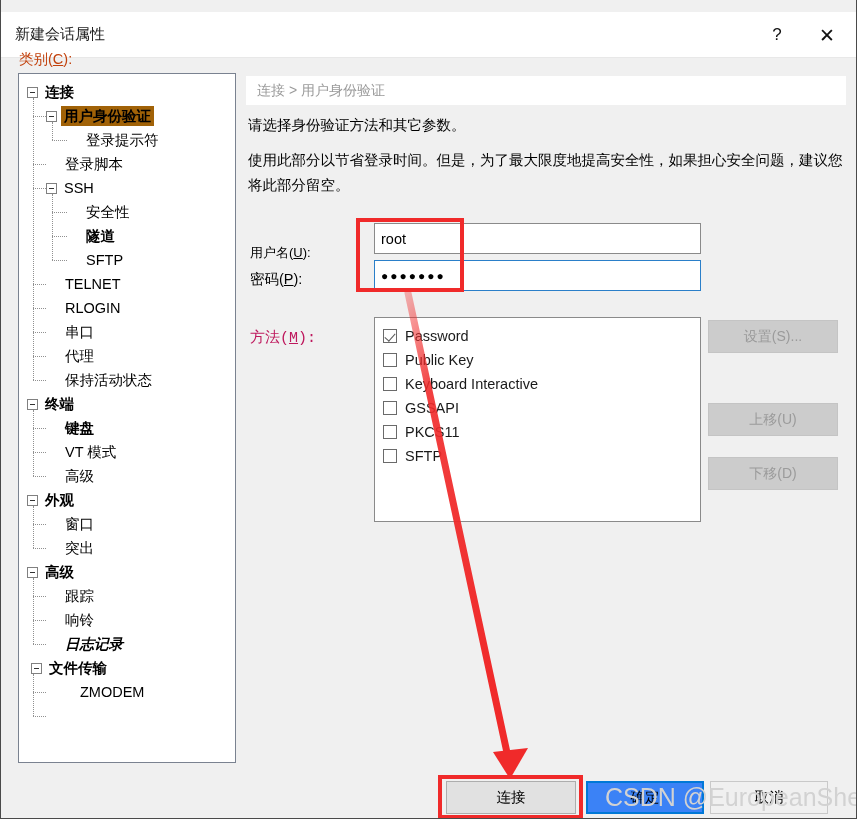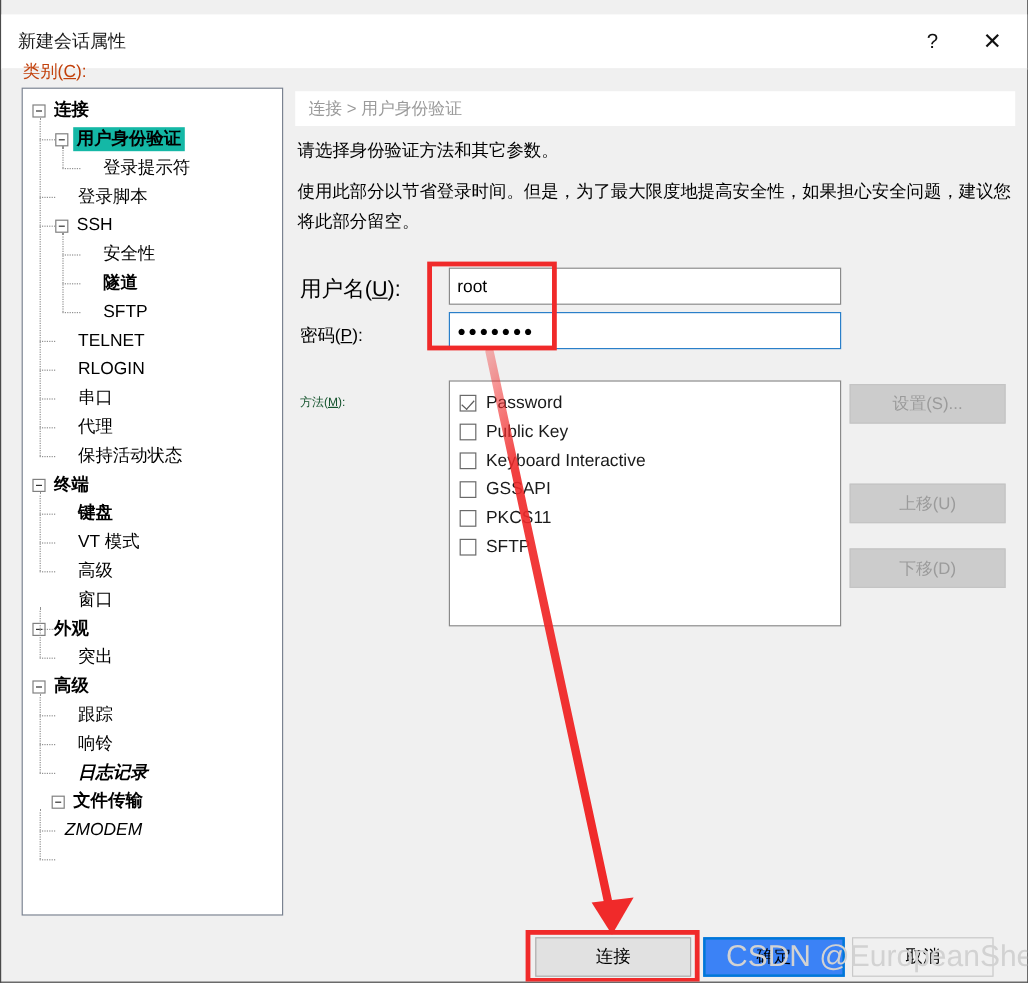--- a/index.html
+++ b/index.html
@@ -53,21 +53,21 @@
   }
   .tree-inner { position: relative; padding-top: 6px; }
   .tnode {
     position: relative;
     height: 24px;
     display: flex; align-items: center;
     font-size: 14.5px; color: #000;
     white-space: nowrap;
   }
   .tnode .lbl { padding: 0 3px; line-height: 20px; }
-  .tnode.sel .lbl { background: #14b8a6; }
+  .tnode.sel .lbl { background: #a16207; }
   .tnode.bold .lbl { font-weight: bold; }
   .exp {
     width: 11px; height: 11px;
     border: 1px solid #808080;
     background: #fff;
     position: relative;
     margin-right: 4px;
     flex: 0 0 auto;
   }
   .exp::before {
@@ -99,41 +99,41 @@
     font-size: 14.5px; color: #000;
   }
   .desc2 {
     position: absolute; left: 247px; top: 148px;
     width: 600px;
     font-size: 14.5px; color: #000; line-height: 25px;
   }
 
   
   .lbl-user {
-    position: absolute; left: 249px; top: 229px;
-    font-size: 18px; color: #000;
+    position: absolute; left: 249px; top: 244px;
+    font-size: 13px; color: #000;
   }
   .lbl-pass {
     position: absolute; left: 249px; top: 270px;
     font-size: 14.5px; color: #000;
   }
   .field {
     position: absolute;
     left: 373px; width: 327px; height: 31px;
     background: #fff;
     font-size: 14.5px; color: #000;
     padding-left: 6px;
     display: flex; align-items: center;
   }
   .field-user { top: 223px; border: 1px solid #8a8a8a; }
   .field-pass { top: 260px; border: 1px solid #2a7fc9; letter-spacing: 2px; font-size: 12px; }
 
   .lbl-method {
     position: absolute; left: 249px; top: 328px;
-    font-size: 10px; color: #14532d;
+    font-size: 15px; color: #be185d; font-family: Liberation Mono, monospace;
   }
 
   
   .method-list {
     position: absolute; left: 373px; top: 317px;
     width: 327px; height: 205px;
     background: #fff;
     border: 1px solid #8a8a8a;
     padding: 6px 0 0 8px;
   }
@@ -288,53 +288,53 @@
         <span class="lbl">键盘</span>
       </div>
       <div class="tnode" style="padding-left: 27px;">
         <span style="display: inline-block; width: 16px; flex: 0 0 auto;"></span>
         <span class="lbl">VT 模式</span>
       </div>
       <div class="tnode" style="padding-left: 27px;">
         <span style="display: inline-block; width: 16px; flex: 0 0 auto;"></span>
         <span class="lbl">高级</span>
       </div>
+      <div class="tnode bold" style="padding-left: 8px;">
+        <span class="exp"></span>
+        <span class="lbl">外观</span>
+      </div>
       <div class="tnode" style="padding-left: 27px;">
         <span style="display: inline-block; width: 16px; flex: 0 0 auto;"></span>
         <span class="lbl">窗口</span>
       </div>
+      <div class="tnode" style="padding-left: 27px;">
+        <span style="display: inline-block; width: 16px; flex: 0 0 auto;"></span>
+        <span class="lbl">突出</span>
+      </div>
       <div class="tnode bold" style="padding-left: 8px;">
         <span class="exp"></span>
-        <span class="lbl">外观</span>
-      </div>
-      <div class="tnode" style="padding-left: 27px;">
-        <span style="display: inline-block; width: 16px; flex: 0 0 auto;"></span>
-        <span class="lbl">突出</span>
-      </div>
-      <div class="tnode bold" style="padding-left: 8px;">
-        <span class="exp"></span>
         <span class="lbl">高级</span>
       </div>
       <div class="tnode" style="padding-left: 27px;">
         <span style="display: inline-block; width: 16px; flex: 0 0 auto;"></span>
         <span class="lbl">跟踪</span>
       </div>
       <div class="tnode" style="padding-left: 27px;">
         <span style="display: inline-block; width: 16px; flex: 0 0 auto;"></span>
         <span class="lbl">响铃</span>
       </div>
       <div class="tnode bold" style="padding-left: 27px; font-style: italic;">
         <span style="display: inline-block; width: 16px; flex: 0 0 auto;"></span>
         <span class="lbl">日志记录</span>
       </div>
-      <div class="tnode bold" style="padding-left: 24px;">
+      <div class="tnode bold" style="padding-left: 12px;">
         <span class="exp"></span>
         <span class="lbl">文件传输</span>
       </div>
-      <div class="tnode" style="padding-left: 16px; font-style: italic;">
+      <div class="tnode" style="padding-left: 42px;">
         <span style="display: inline-block; width: 16px; flex: 0 0 auto;"></span>
         <span class="lbl">ZMODEM</span>
       </div>
       <div class="hline" style="left: 14px; top: 42px; width: 13px;"></div>
       <div class="hline" style="left: 33px; top: 66px; width: 15px;"></div>
       <div class="hline" style="left: 14px; top: 90px; width: 13px;"></div>
       <div class="hline" style="left: 14px; top: 114px; width: 13px;"></div>
       <div class="hline" style="left: 33px; top: 138px; width: 15px;"></div>
       <div class="hline" style="left: 33px; top: 162px; width: 15px;"></div>
       <div class="hline" style="left: 33px; top: 186px; width: 15px;"></div>

